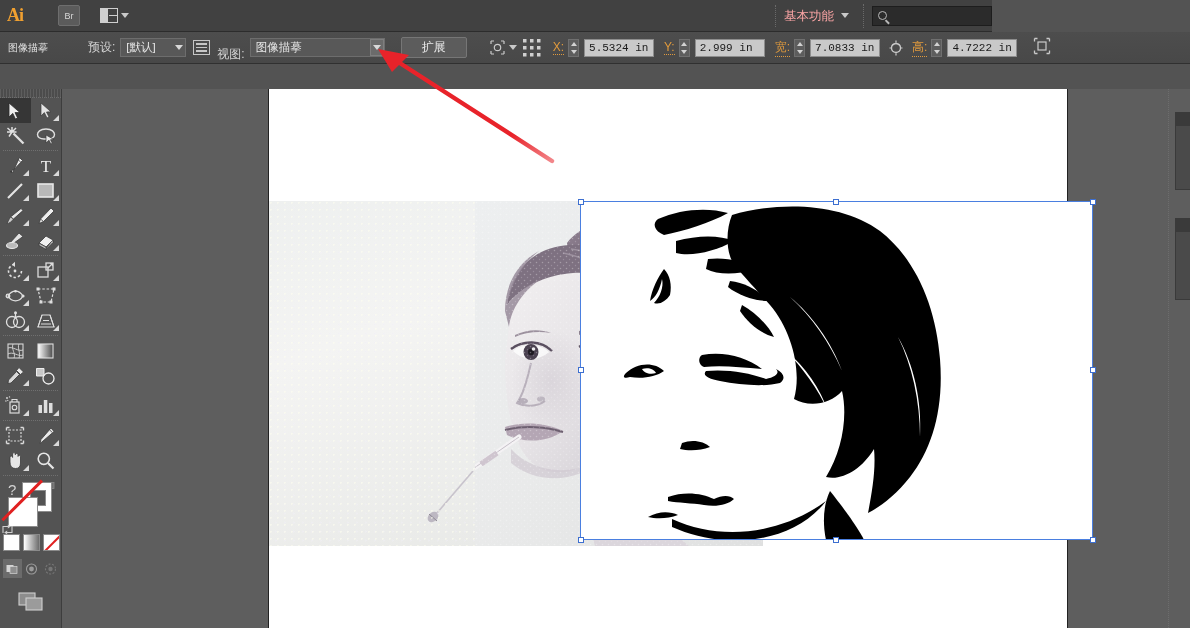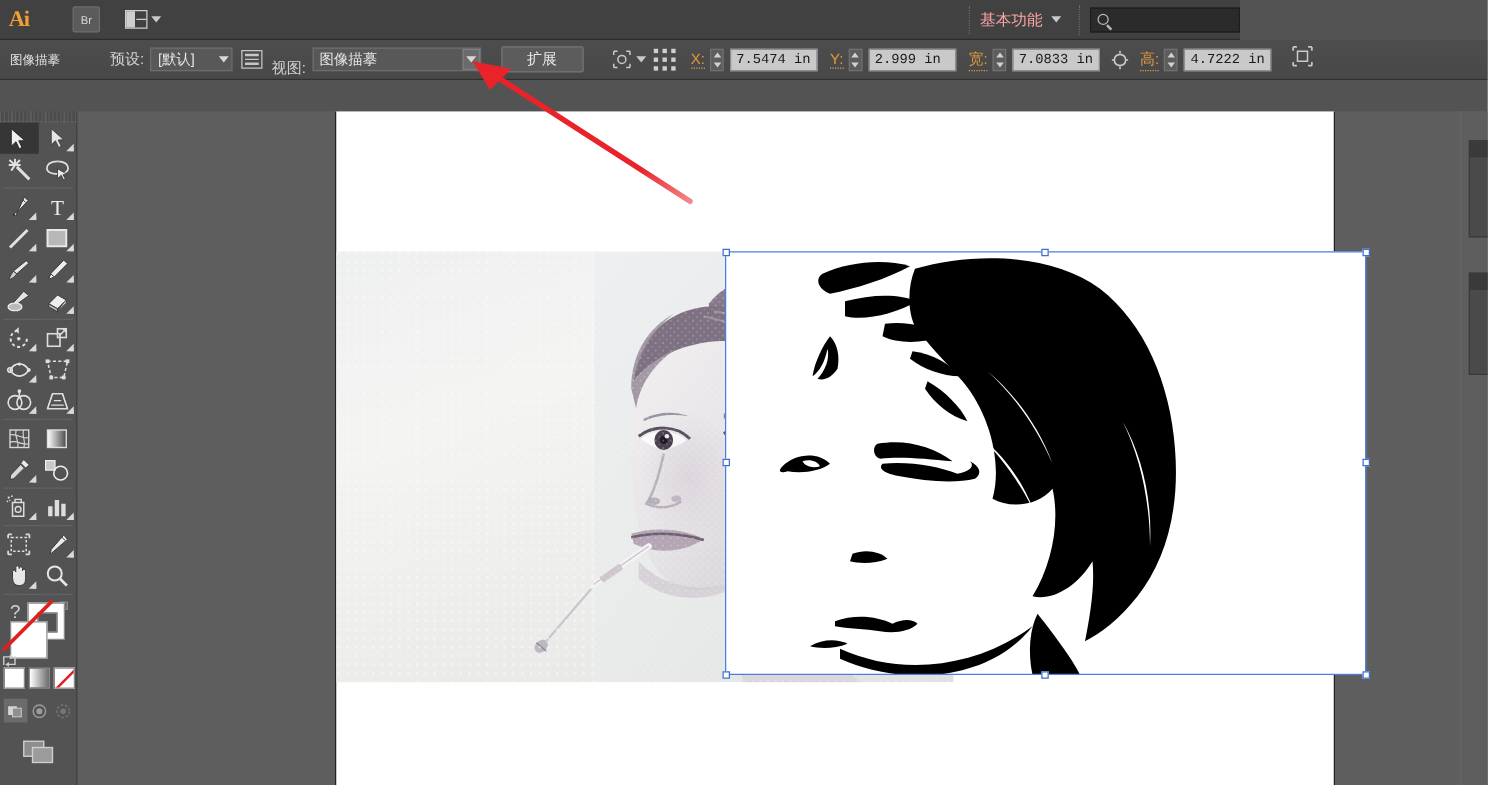--- a/index.html
+++ b/index.html
@@ -393,21 +393,21 @@
         </g>
       </svg>
     </div>
 
     <div class="fgrp">
       <span class="cb-label-o">X:</span>
       <span class="stepper">
           <i></i>
           <i></i>
         </span>
-      <span class="numfield">7.5474 in</span>
+      <span class="numfield">5.5324 in</span>
     </div>
 
     <div class="fgrp" style="margin-left:10px;">
       <span class="cb-label-o">Y:</span>
       <span class="stepper">
           <i></i>
           <i></i>
         </span>
       <span class="numfield">2.999 in</span>
     </div>

